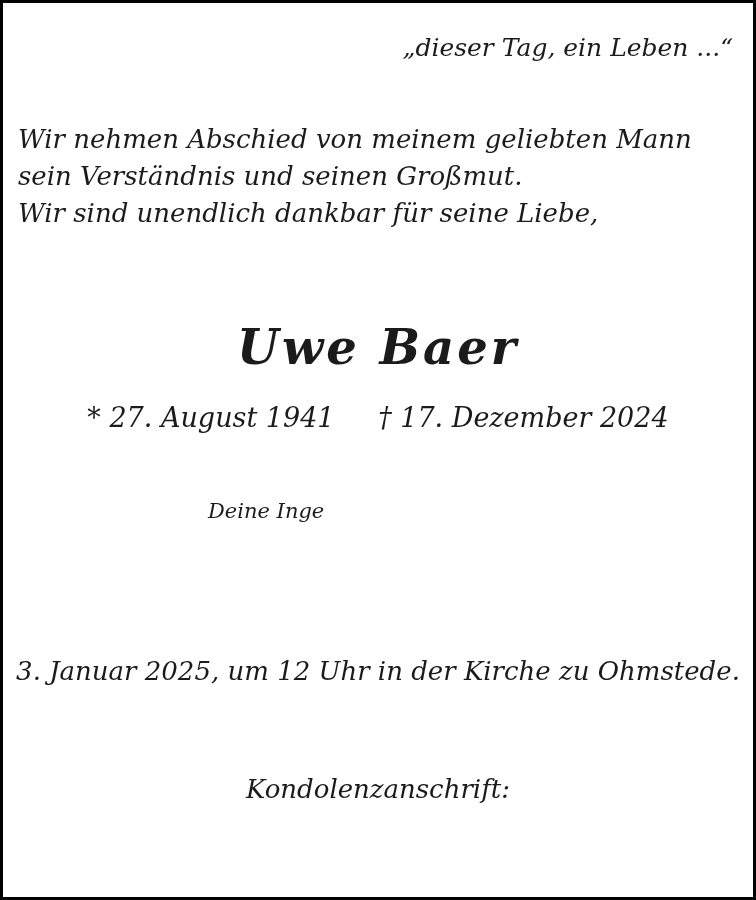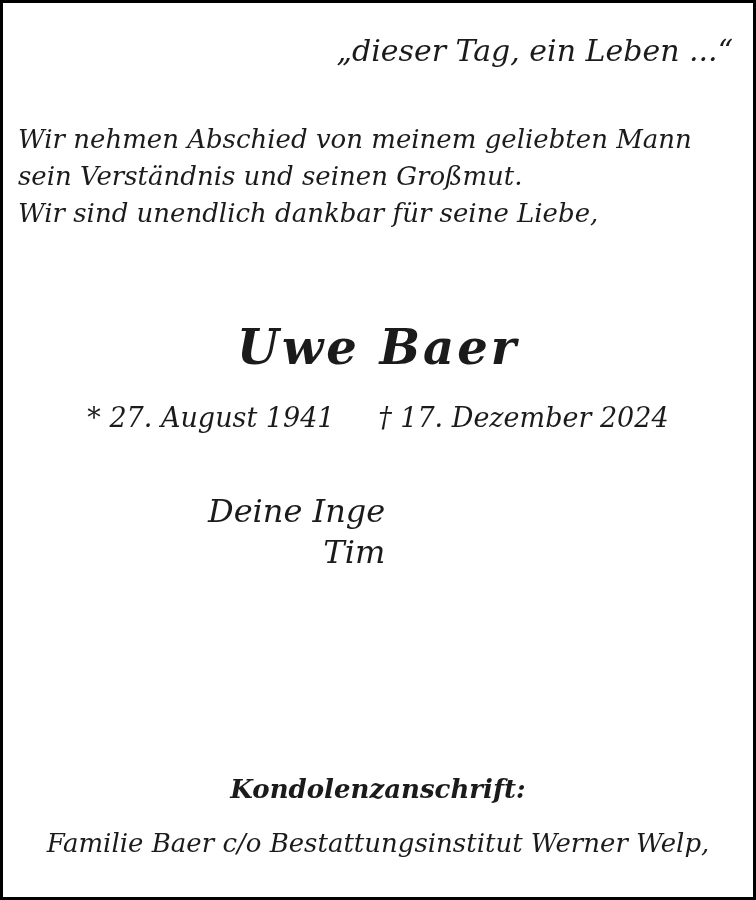--- a/index.html
+++ b/index.html
@@ -16,21 +16,21 @@
     border: 3px solid #000000;
     color: #1b1b1b;
     font-family: "DejaVu Serif", serif;
     font-style: italic;
     overflow: hidden;
   }
   .quote {
     position: absolute;
     top: 30px;
     right: 20px;
-    font-size: 30px;
+    font-size: 25px;
     white-space: nowrap;
     font-style: italic;
   }
   .intro {
     position: absolute;
     top: 118px;
     left: 0;
     width: 100%;
     text-align: left;
     font-size: 26px;
@@ -57,45 +57,44 @@
     font-size: 27px;
     white-space: nowrap;
   }
   .dates .death {
     margin-left: 35px;
   }
   .mourners {
     position: absolute;
     top: 488px;
     left: 205px;
-    font-size: 32px;
+    font-size: 21px;
     line-height: 41px;
-    text-align: right;
+    text-align: center;
   }
   .funeral {
     position: absolute;
     top: 650px;
     left: 0;
     width: 100%;
     text-align: center;
     font-size: 26px;
     line-height: 37px;
   }
   .condolence {
     position: absolute;
     top: 768px;
     left: 0;
     width: 100%;
     text-align: center;
     font-size: 26px;
     line-height: 36px;
   }
   .condolence .heading {
-    margin-bottom: 18px;
-    font-weight: bold;
+    margin-bottom: 7px;
   }
 </style>
 </head>
 <body>
 
 <div class="page">
 
   <div class="quote">„dieser Tag, ein Leben ...“</div>
 
   <div class="intro">
@@ -106,24 +105,23 @@
 
   <div class="name">Uwe Baer</div>
 
   <div class="dates">
     <span class="birth">* 27. August 1941</span>
     <span class="death">† 17. Dezember 2024</span>
   </div>
 
   <div class="mourners">
     <div>Deine Inge</div>
-    <div>Tim</div>
   </div>
 
   <div class="funeral">
+    <div>3. Januar 2025, um 12 Uhr in der Kirche zu Ohmstede.</div>
   </div>
 
   <div class="condolence">
     <div class="heading">Kondolenzanschrift:</div>
-    <div>Familie Baer c/o Bestattungsinstitut Werner Welp,</div>
   </div>
 
 </div>
 
 </body></html>

